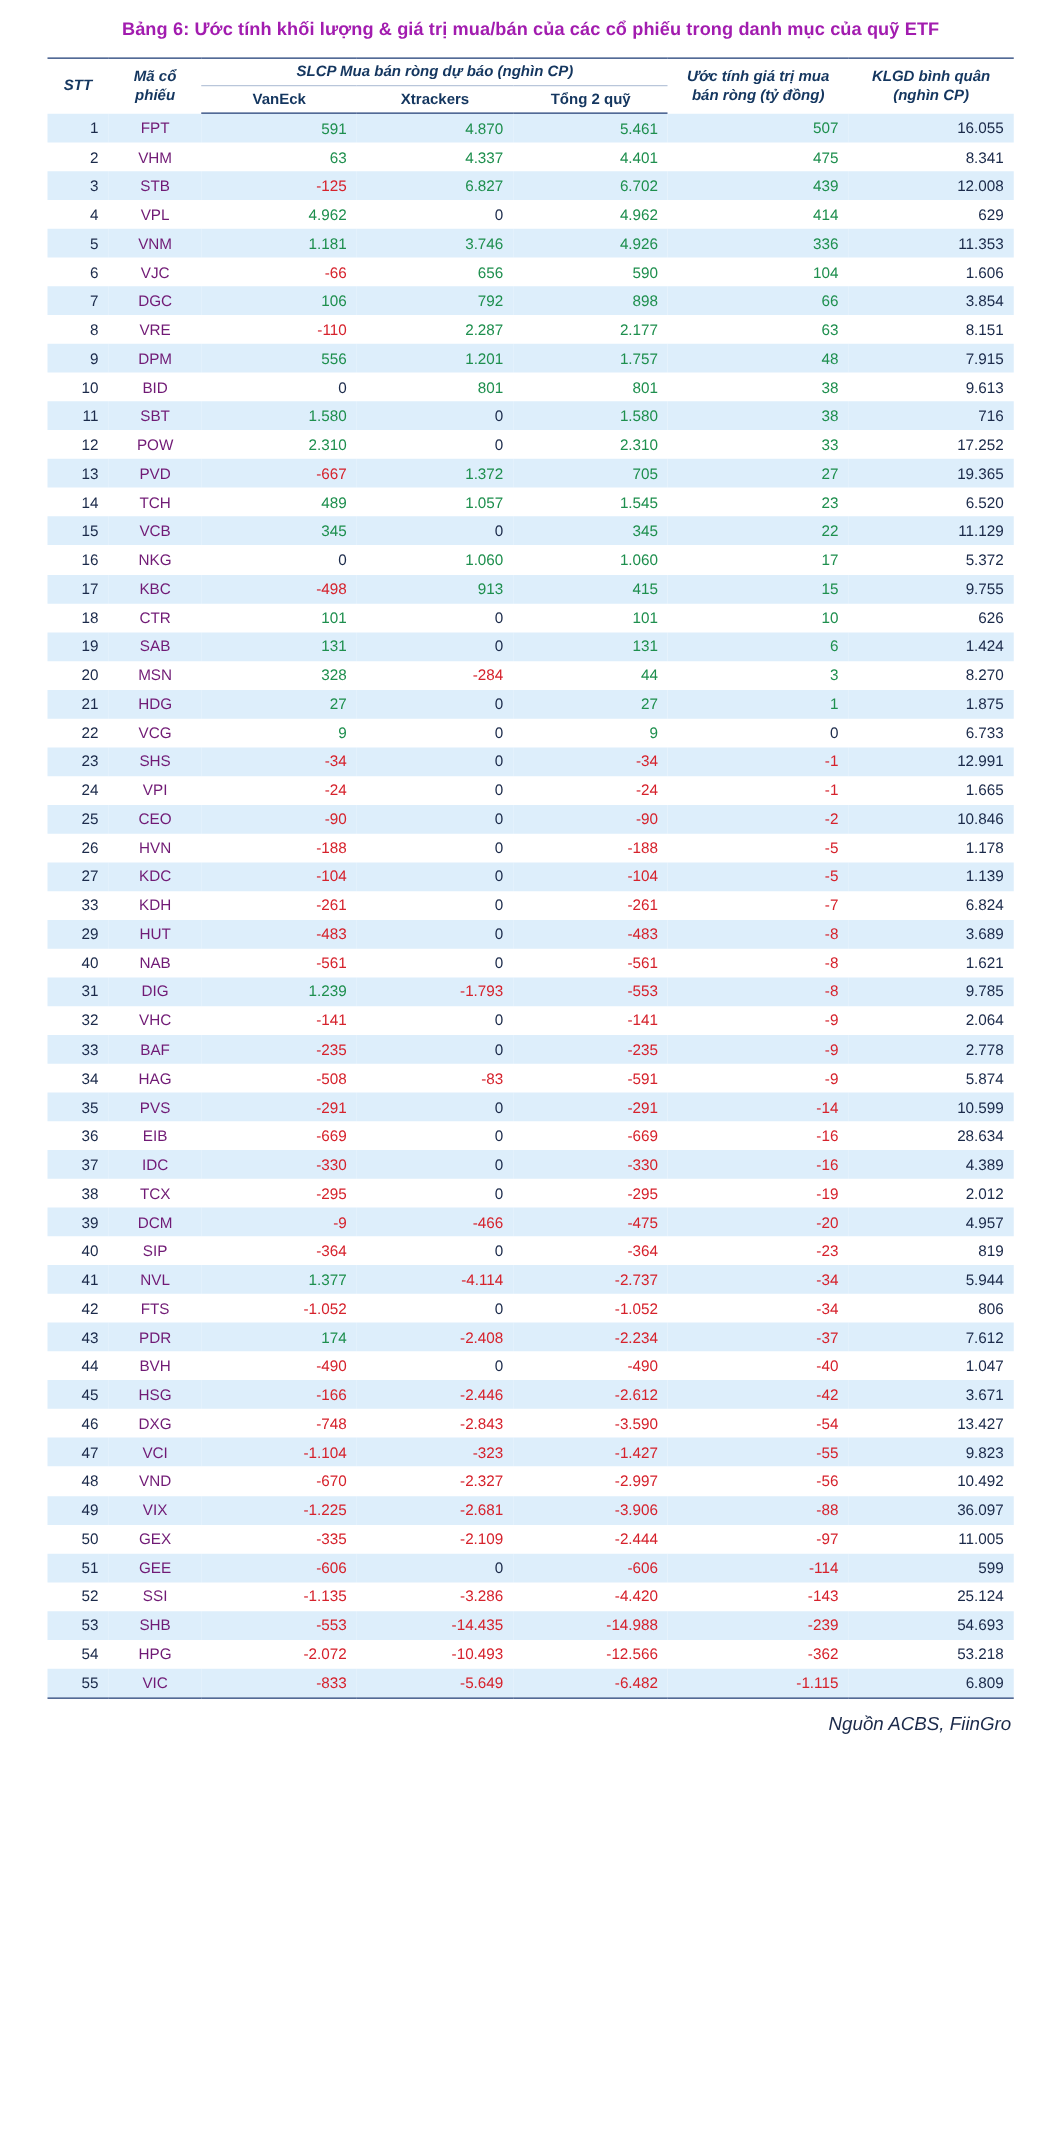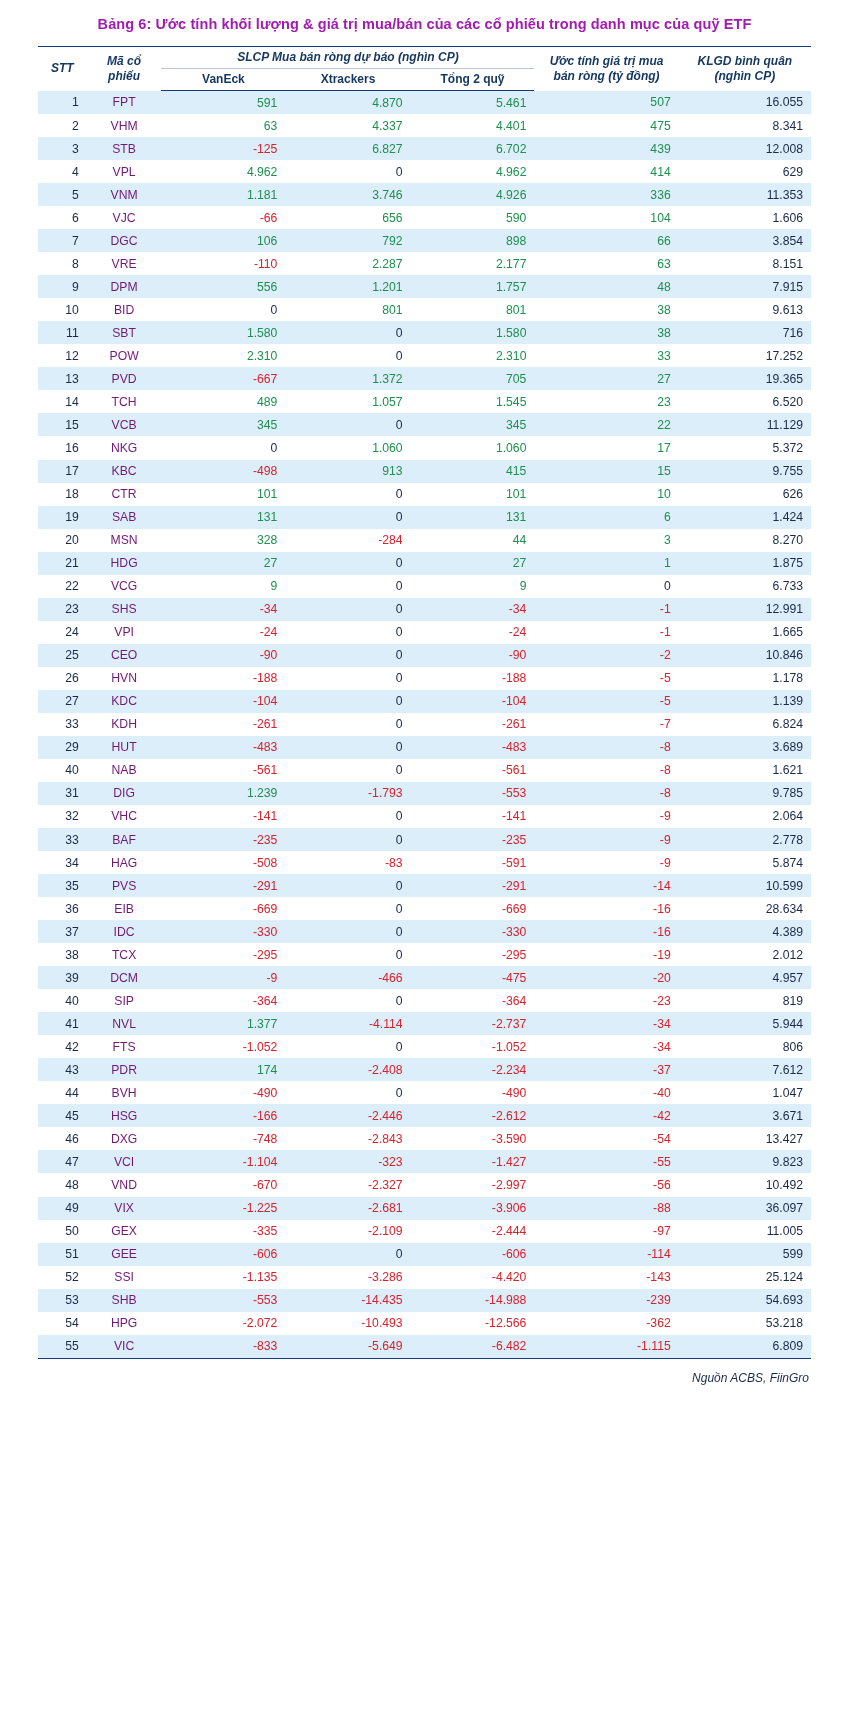--- a/index.html
+++ b/index.html
@@ -84,21 +84,21 @@
   td.num {
     text-align: right;
   }
   .pos { color: #1e8f4e; }
   .neg { color: #d6222c; }
   .zero { color: #1b2a4a; }
   .neutral { color: #1b2a4a; }
   .footer {
     text-align: right;
     font-style: italic;
-    font-size: 12px;
+    font-size: 15px;
     color: #1b2a4a;
     padding-top: 10px;
     line-height: 1.5;
   }
   .footer div { padding-right: 2px; }
   .w-col1 { width: 116px; }
   .w-col2 { width: 116px; }
   .w-col3 { width: 116px; }
   .w-col4 { width: 140px; }
   .w-col5 { width: 126px; }

